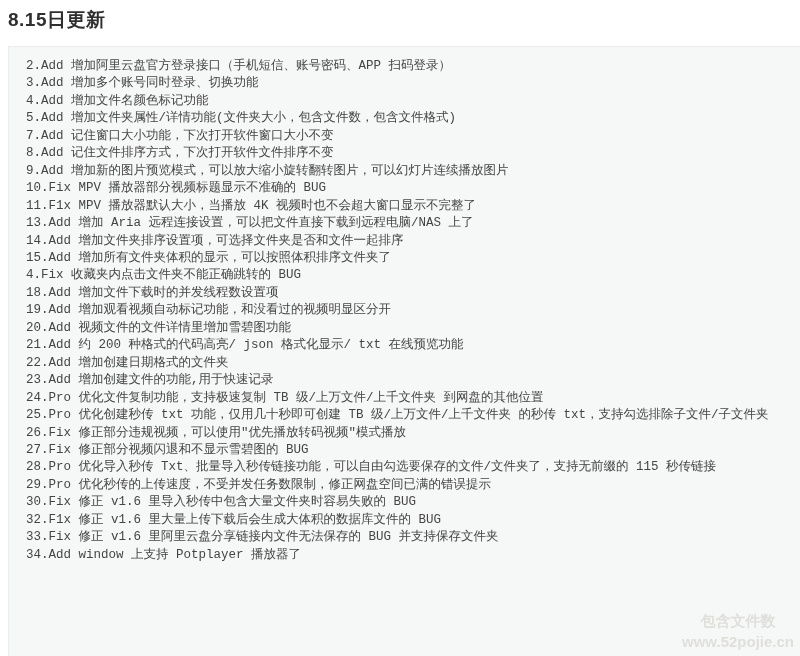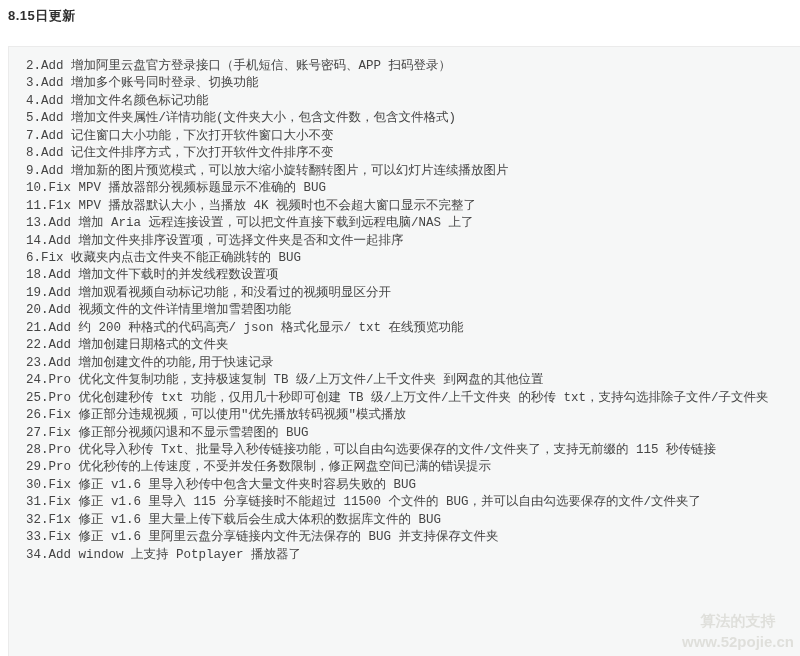--- a/index.html
+++ b/index.html
@@ -12,21 +12,21 @@
     font-family: "Liberation Sans", "DejaVu Sans", sans-serif;
   }
   .page {
     position: relative;
     width: 800px;
     height: 656px;
     overflow: hidden;
   }
   .page-title {
     margin: 7px 0 0 8px;
-    font-size: 13px;
+    font-size: 19px;
     font-weight: bold;
     color: #2f2f2f;
     letter-spacing: 0.5px;
   }
   .code-box {
     position: absolute;
     left: 8px;
     top: 46px;
     right: 0;
     height: 640px; 
@@ -70,38 +70,38 @@
     <div class="line">3.Add 增加多个账号同时登录、切换功能</div>
     <div class="line">4.Add 增加文件名颜色标记功能</div>
     <div class="line">5.Add 增加文件夹属性/详情功能(文件夹大小，包含文件数，包含文件格式)</div>
     <div class="line">7.Add 记住窗口大小功能，下次打开软件窗口大小不变</div>
     <div class="line">8.Add 记住文件排序方式，下次打开软件文件排序不变</div>
     <div class="line">9.Add 增加新的图片预览模式，可以放大缩小旋转翻转图片，可以幻灯片连续播放图片</div>
     <div class="line">10.Fix MPV 播放器部分视频标题显示不准确的 BUG</div>
     <div class="line">11.F1x MPV 播放器默认大小，当播放 4K 视频时也不会超大窗口显示不完整了</div>
     <div class="line">13.Add 增加 Aria 远程连接设置，可以把文件直接下载到远程电脑/NAS 上了</div>
     <div class="line">14.Add 增加文件夹排序设置项，可选择文件夹是否和文件一起排序</div>
-    <div class="line">6.Fix 收藏夹内点击文件夹不能正确跳转的 BUG</div>
+    <div class="line">15.Add 增加所有文件夹体积的显示，可以按照体积排序文件夹了</div>
+    <div class="line">4.Fix 收藏夹内点击文件夹不能正确跳转的 BUG</div>
     <div class="line">18.Add 增加文件下载时的并发线程数设置项</div>
     <div class="line">19.Add 增加观看视频自动标记功能，和没看过的视频明显区分开</div>
     <div class="line">20.Add 视频文件的文件详情里增加雪碧图功能</div>
     <div class="line">21.Add 约 200 种格式的代码高亮/ json 格式化显示/ txt 在线预览功能</div>
     <div class="line">22.Add 增加创建日期格式的文件夹</div>
     <div class="line">23.Add 增加创建文件的功能,用于快速记录</div>
     <div class="line">24.Pro 优化文件复制功能，支持极速复制 TB 级/上万文件/上千文件夹 到网盘的其他位置</div>
     <div class="line">25.Pro 优化创建秒传 txt 功能，仅用几十秒即可创建 TB 级/上万文件/上千文件夹 的秒传 txt，支持勾选排除子文件/子文件夹</div>
     <div class="line">26.Fix 修正部分违规视频，可以使用"优先播放转码视频"模式播放</div>
     <div class="line">27.Fix 修正部分视频闪退和不显示雪碧图的 BUG</div>
     <div class="line">28.Pro 优化导入秒传 Txt、批量导入秒传链接功能，可以自由勾选要保存的文件/文件夹了，支持无前缀的 115 秒传链接</div>
     <div class="line">29.Pro 优化秒传的上传速度，不受并发任务数限制，修正网盘空间已满的错误提示</div>
     <div class="line">30.Fix 修正 v1.6 里导入秒传中包含大量文件夹时容易失败的 BUG</div>
-    <div class="line">31.Fix 修正 v1.6 里导入 115 分享链接时不能超过 11500 个文件的 BUG，并可以自由勾选要保存的文件/文件夹了</div>
     <div class="line">32.F1x 修正 v1.6 里大量上传下载后会生成大体积的数据库文件的 BUG</div>
     <div class="line">33.Fix 修正 v1.6 里阿里云盘分享链接内文件无法保存的 BUG 并支持保存文件夹</div>
     <div class="line">34.Add window 上支持 Potplayer 播放器了</div>
   </div>
 
   <div class="watermark">
-    <div>算法的支持</div>
+    <div>包含文件数</div>
     <div>www.52pojie.cn</div>
   </div>
 
 </div>
 
 </body></html>

